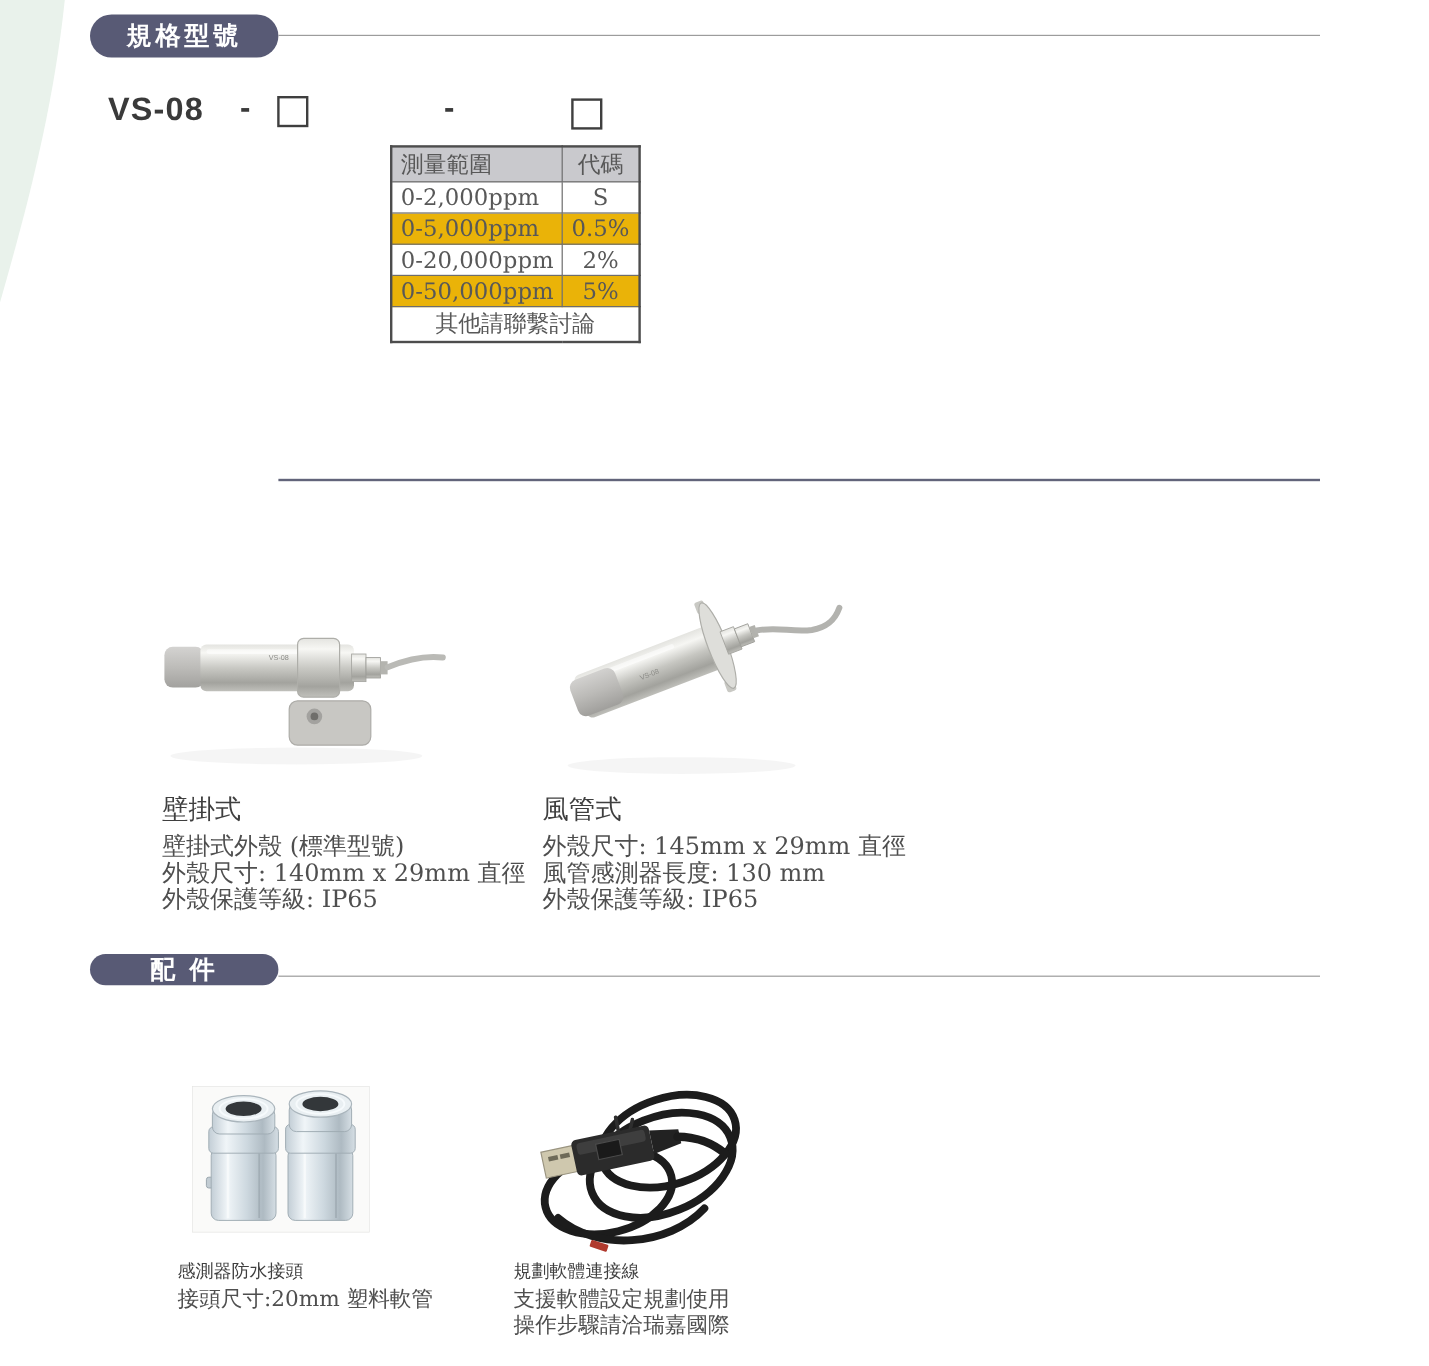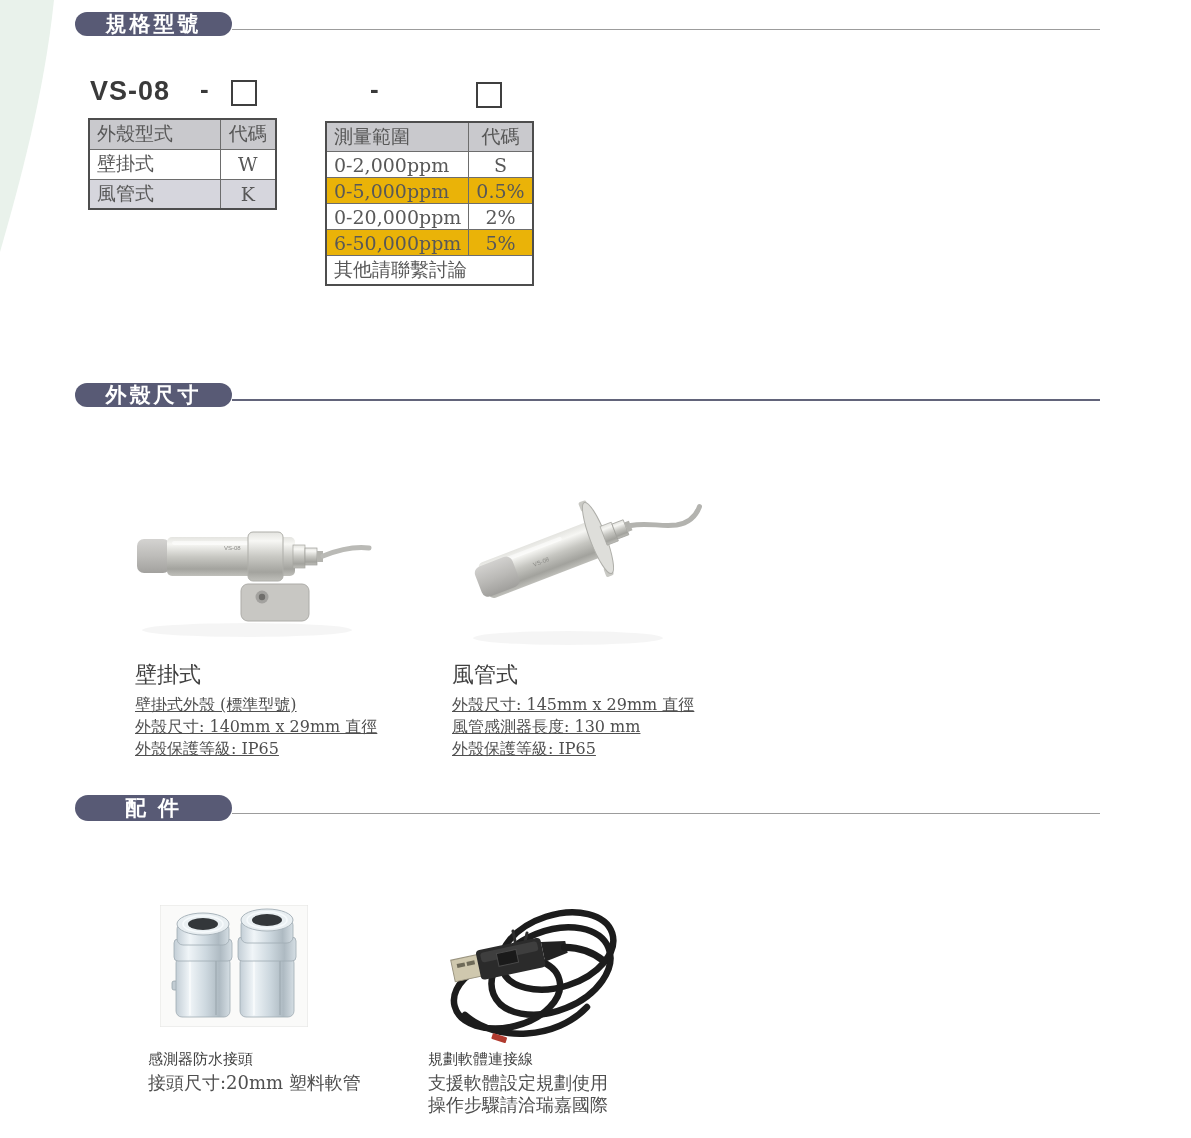--- a/index.html
+++ b/index.html
@@ -9,21 +9,21 @@
     background:#ffffff;
     overflow:hidden;
     font-family:"DejaVu Serif", serif;
     color:#4a4a4a;
   }
   
   .corner-svg{position:absolute;left:0;top:0;}
 
   
   .pill{
-    position:absolute;left:75px;width:157px;height:24px;
+    position:absolute;left:75px;width:157px;height:36px;
     background:#585a75;border-radius:18px;
     color:#ffffff;font-family:"Liberation Sans", sans-serif;
     font-weight:bold;font-size:21px;letter-spacing:3px;
     display:flex;align-items:center;justify-content:center;
   }
   .rule{position:absolute;background:#9c9c9c;}
 
   
   .model-prefix{
     position:absolute;left:90px;top:76px;
@@ -59,29 +59,29 @@
   #housing-table{left:88px;top:118px;}
   #housing-table td,#housing-table th{height:30px;}
   #housing-table .name-col{width:131px;}
   #housing-table .code-col{width:56px;}
   #housing-table tr.alt{background:#d6d6dd;}
   #range-table{left:325px;top:121px;}
   #range-table td,#range-table th{height:26px;}
   #range-table .name-col{width:136px;}
   #range-table .code-col{width:54px;}
   #range-table tr.alt{background:#eab308;}
-  #range-table td.footer-cell{text-align:left;}
+  #range-table td.footer-cell{text-align:center;}
 
   
   .figure{position:absolute;}
 
   
   .prod-text{position:absolute;}
   .prod-title{font-size:22px;color:#3f3f3f;margin:0 0 4px 0;}
-  .prod-line{font-size:16px;color:#4f4f4f;line-height:22px;margin:0;text-decoration:underline;}
+  .prod-line{font-size:20px;color:#4f4f4f;line-height:22px;margin:0;}
   .acc-title{font-size:15px;color:#3f3f3f;margin:0 0 3px 0;}
   .acc-line{font-size:18px;color:#4f4f4f;line-height:22px;margin:0;}
 </style>
 </head>
 <body>
 
 <div id="page">
 
   <svg class="corner-svg" width="110" height="256" viewBox="0 0 110 256">
     <path d="M0,0 L54,0 C44,95 20,182 0,252 Z" fill="#e9f2eb"></path>
@@ -89,66 +89,49 @@
 
   <div class="pill" style="top:12px;">規格型號</div>
   <div class="rule" style="left:232px;top:29px;width:868px;height:1px;"></div>
 
   <div class="model-prefix">VS-08</div>
   <div class="model-dash" style="left:200px;">-</div>
   <div class="model-box" style="left:231px;top:80px;"></div>
   <div class="model-dash" style="left:370px;">-</div>
   <div class="model-box" style="left:476px;top:82px;"></div>
 
-  <table class="spec" id="housing-table">
-    <tbody>
-        <tr>
-      <th class="name-col">外殼型式</th>
-      <th class="code-col">代碼</th>
-    </tr>
-    <tr>
-      <td>壁掛式</td>
-      <td class="code-cell">W</td>
-    </tr>
-    <tr class="alt">
-      <td>風管式</td>
-      <td class="code-cell">K</td>
-    </tr>
-  </tbody>
-    </table>
 
   <table class="spec" id="range-table">
     <tbody>
         <tr>
       <th class="name-col">測量範圍</th>
       <th class="code-col">代碼</th>
     </tr>
     <tr>
       <td>0-2,000ppm</td>
       <td class="code-cell">S</td>
     </tr>
     <tr class="alt">
       <td>0-5,000ppm</td>
       <td class="code-cell">0.5%</td>
     </tr>
     <tr>
       <td>0-20,000ppm</td>
       <td class="code-cell">2%</td>
     </tr>
     <tr class="alt">
-      <td>6-50,000ppm</td>
+      <td>0-50,000ppm</td>
       <td class="code-cell">5%</td>
     </tr>
     <tr>
       <td class="footer-cell" colspan="2">其他請聯繫討論</td>
     </tr>
   </tbody>
     </table>
 
-  <div class="pill" style="top:383px;">外殼尺寸</div>
   <div class="rule" style="left:232px;top:399px;width:868px;height:2px;background:#62647a;"></div>
 
   <div class="figure" style="left:132px;top:492px;">
     <svg width="260" height="172" viewBox="0 0 260 172">
       <defs>
         <linearGradient id="steelV" x1="0" y1="0" x2="0" y2="1">
           <stop offset="0" stop-color="#e4e4e0"></stop>
           <stop offset="0.18" stop-color="#f7f7f4"></stop>
           <stop offset="0.5" stop-color="#c9c9c4"></stop>
           <stop offset="0.82" stop-color="#a3a39e"></stop>

